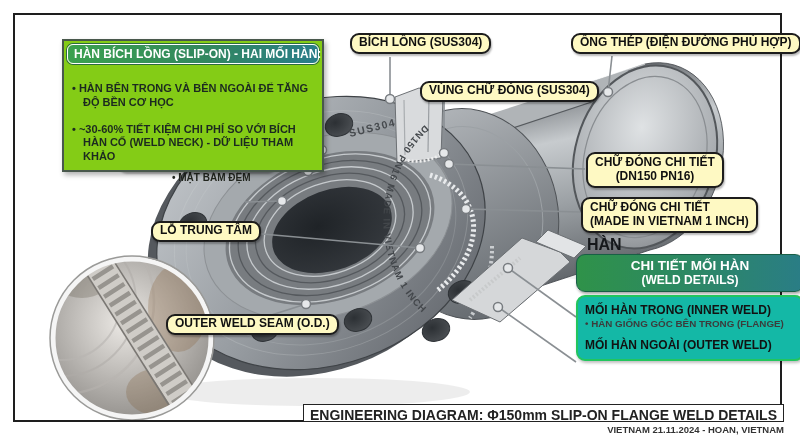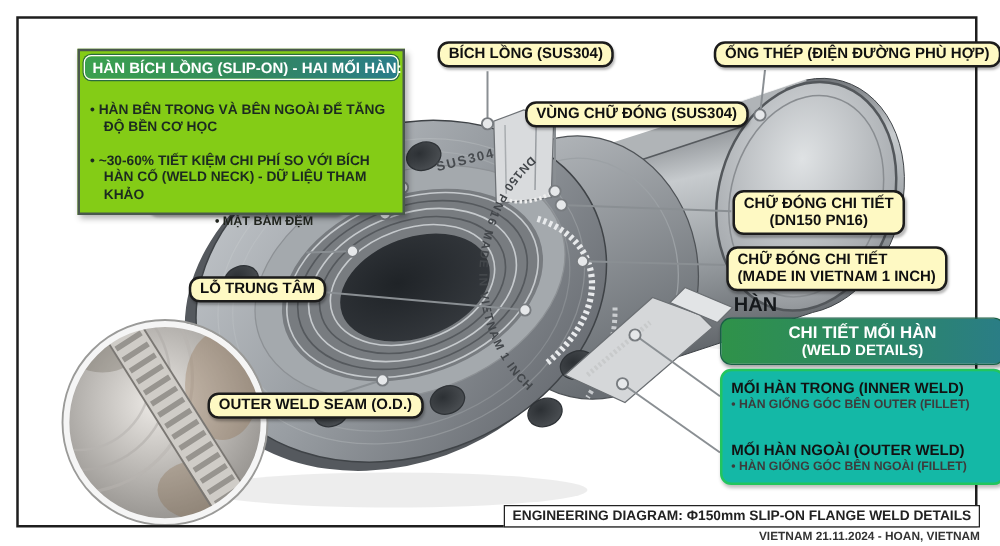--- a/index.html
+++ b/index.html
@@ -32,25 +32,25 @@
   .weld-card{position:absolute;left:576px;top:254px;width:228px;z-index:6;}
   .weld-header{border-radius:9px;border:1.5px solid #195f46;color:#fff;text-align:center;
         padding:3px 4px 4px;background:linear-gradient(90deg,#2f9249 0%,#2c8767 55%,#2a7d86 100%);
         box-shadow:1px 2px 3px rgba(0,0,0,.35);}
   .weld-header .t1{font-size:13.5px;font-weight:bold;line-height:1.15;}
   .weld-header .t2{font-size:12px;font-weight:bold;line-height:1.15;}
   .weld-body{margin-top:3px;background:#14b8a6;border:2px solid #22c55e;border-radius:9px;
         padding:6px 7px 7px;box-shadow:1px 2px 3px rgba(0,0,0,.25);}
   .weld-item-title{font-size:12px;font-weight:bold;color:#121212;white-space:nowrap;}
   .weld-item-sub{font-size:9.8px;font-weight:bold;color:#3c3c3c;margin-top:1px;white-space:nowrap;}
-  .weld-item + .weld-item{margin-top:24px;}
+  .weld-item + .weld-item{margin-top:9px;}
 
   
   .footer-box{position:absolute;right:16px;top:404px;height:18px;box-sizing:border-box;
-        border:1.5px solid #222;background:#fff;padding:2px 6px 0;font-size:11px;font-weight:600;
+        border:1.5px solid #222;background:#fff;padding:2px 6px 0;font-size:14px;font-weight:600;
         color:#222;white-space:nowrap;z-index:7;}
   .footer-credit{position:absolute;right:16px;top:424px;font-size:9.5px;font-weight:600;
         color:#333;white-space:nowrap;z-index:7;}
 </style>
 </head>
 <body>
 
 <div class="stage">
 
   <svg class="art" viewBox="0 0 800 437">
@@ -239,25 +239,24 @@
 
   <div class="han-tag">HÀN</div>
   <div class="weld-card">
     <div class="weld-header">
       <div class="t1">CHI TIẾT MỐI HÀN</div>
       <div class="t2">(WELD DETAILS)</div>
     </div>
     <div class="weld-body">
       <div class="weld-item">
         <div class="weld-item-title">MỐI HÀN TRONG (INNER WELD)</div>
-        <div class="weld-item-sub">• HÀN GIỐNG GÓC BÊN OUTER (FILLET)</div>
+        <div class="weld-item-sub">• HÀN GIỐNG GÓC BÊN TRONG (FLANGE)</div>
       </div>
       <div class="weld-item">
         <div class="weld-item-title">MỐI HÀN NGOÀI (OUTER WELD)</div>
-        <div class="weld-item-sub">• HÀN GIỐNG GÓC BÊN NGOÀI (FILLET)</div>
       </div>
     </div>
   </div>
 
   <div class="footer-box">ENGINEERING DIAGRAM: Φ150mm SLIP-ON FLANGE WELD DETAILS</div>
   <div class="footer-credit">VIETNAM 21.11.2024 - HOAN, VIETNAM</div>
 
 </div>
 
 </body></html>

